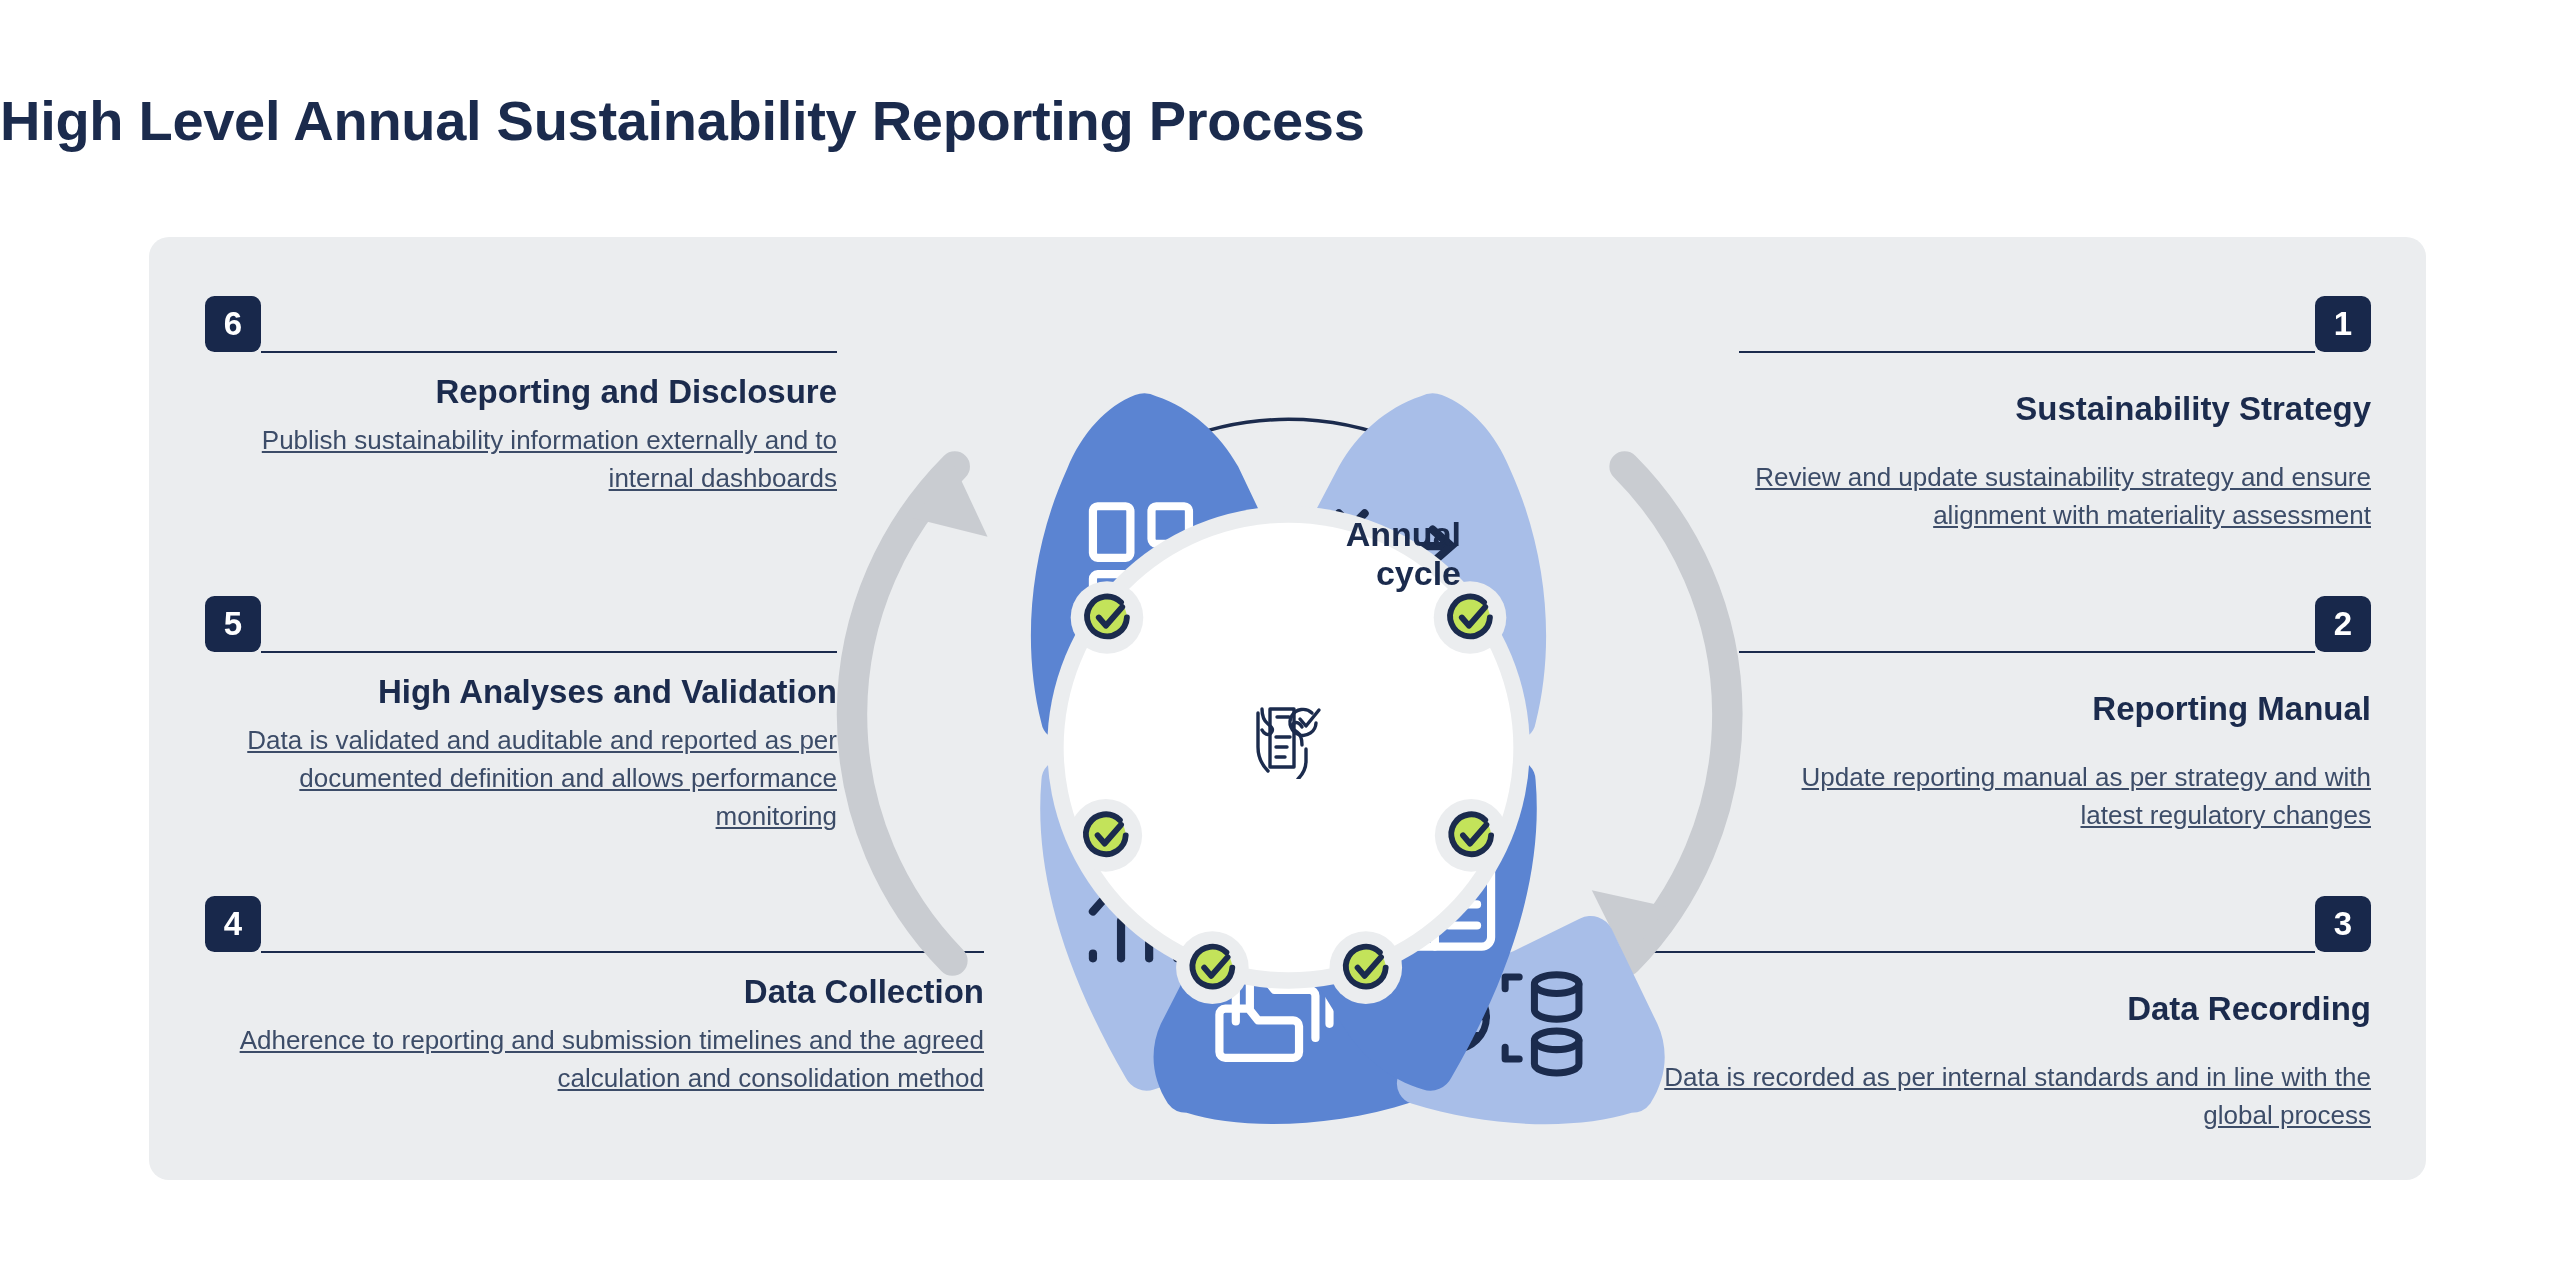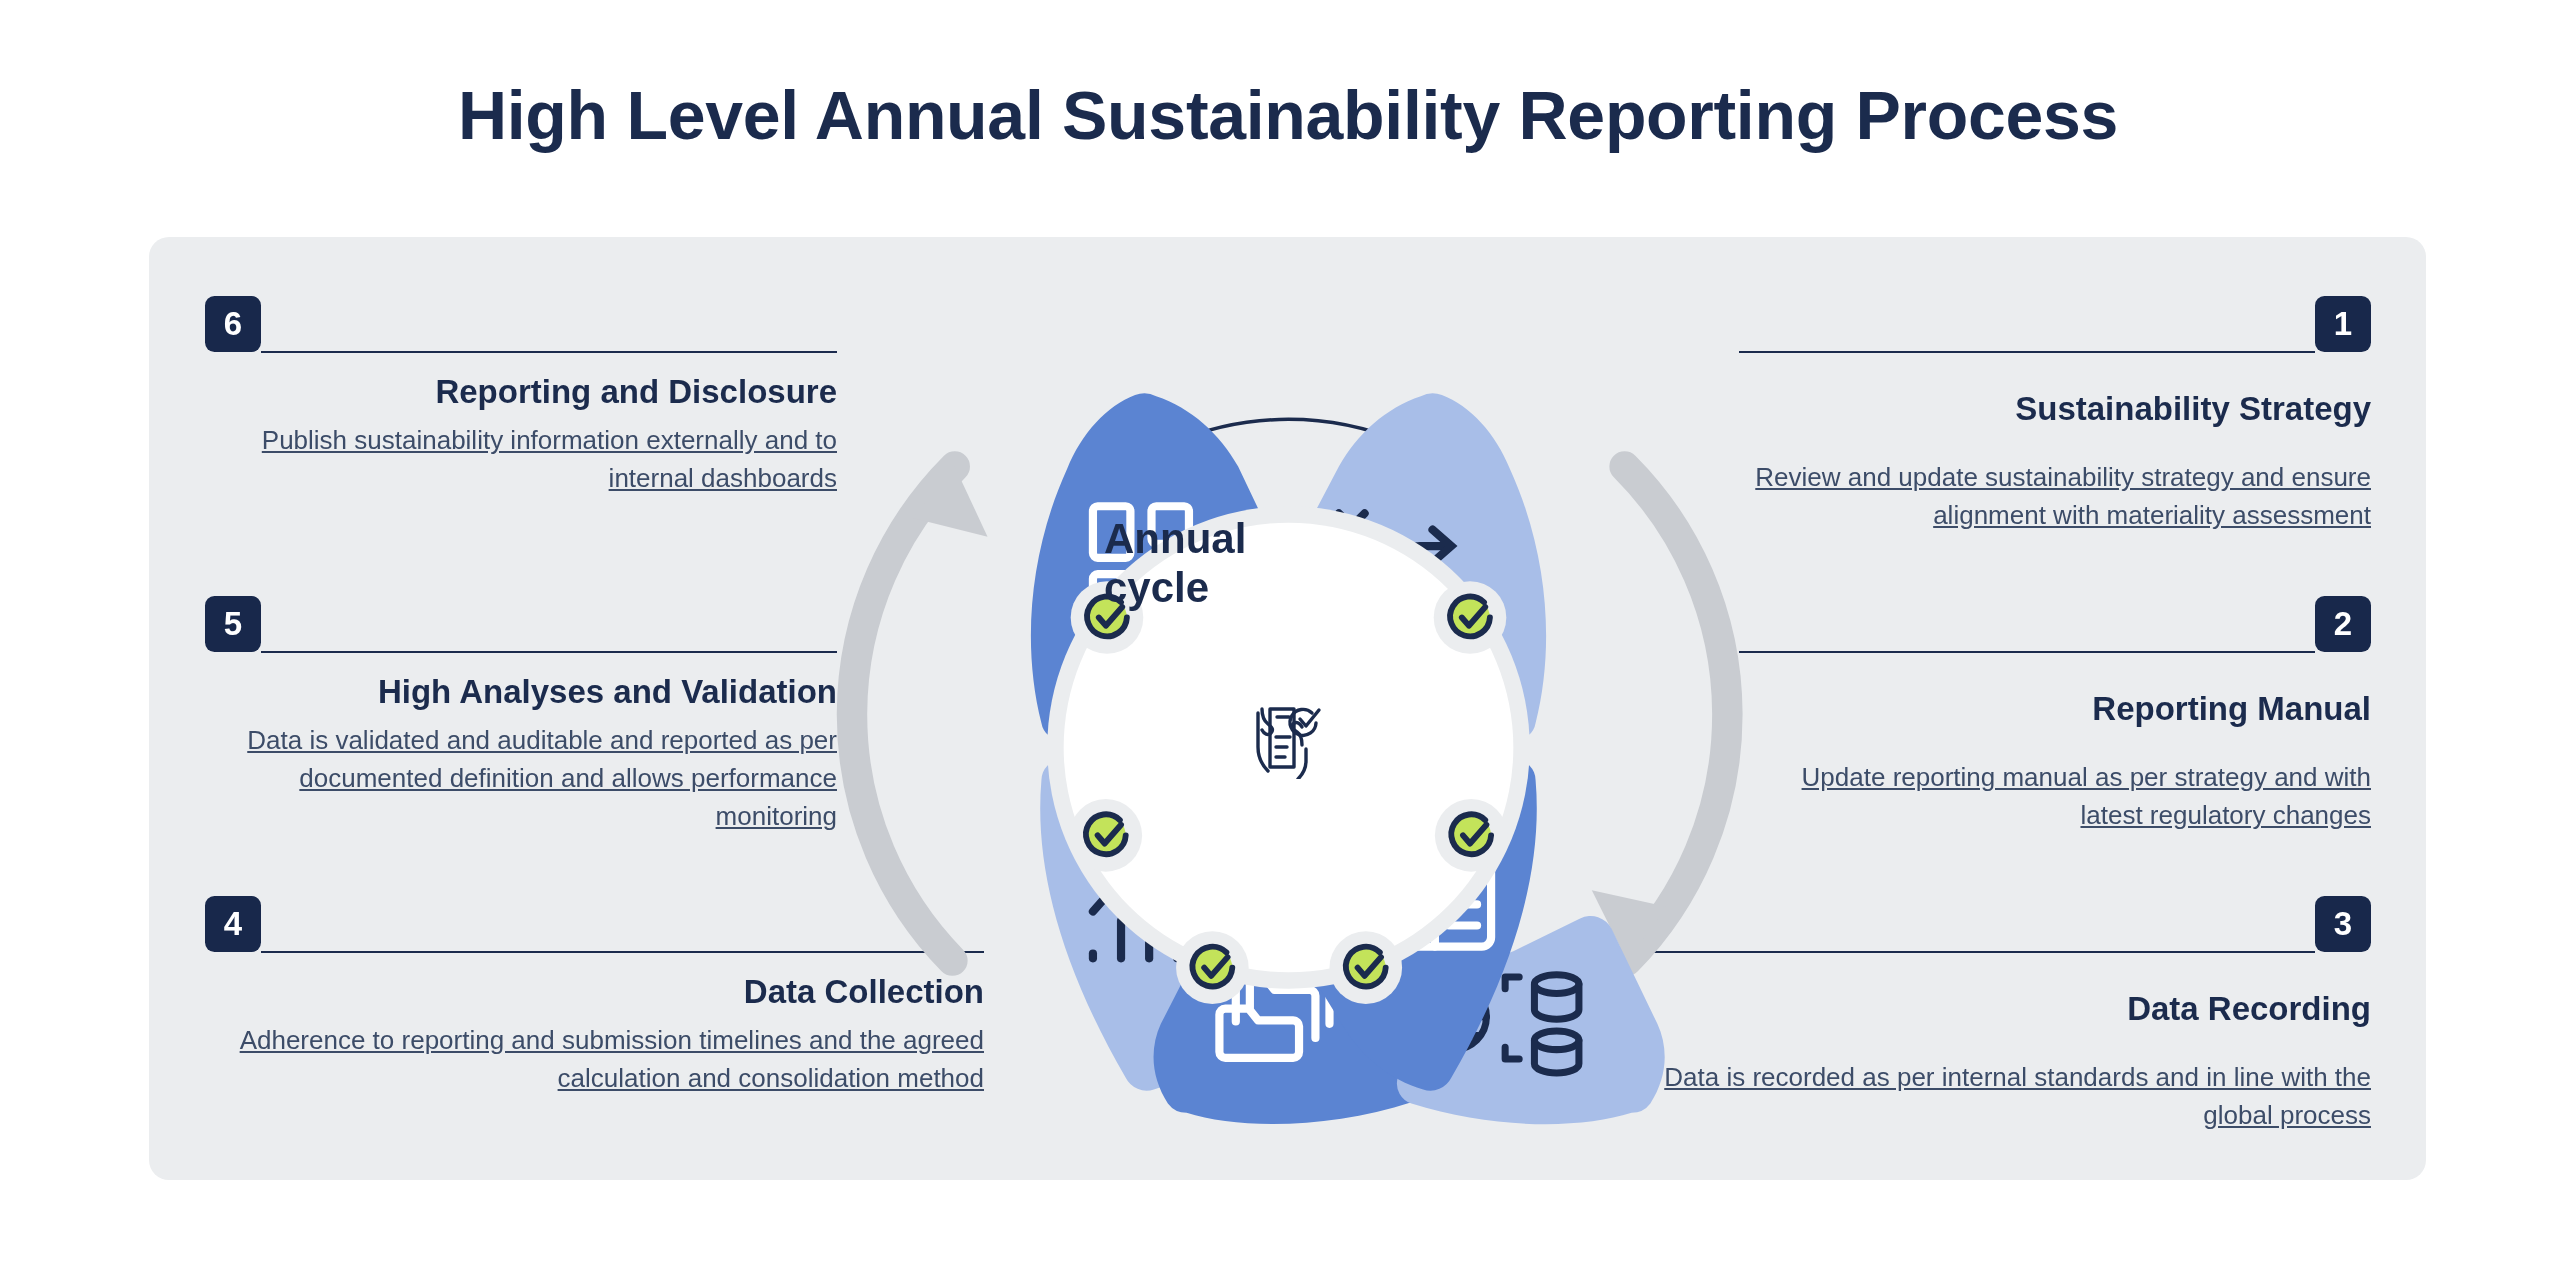--- a/index.html
+++ b/index.html
@@ -3,22 +3,22 @@
 <meta charset="utf-8">
 <style>
   * { margin:0; padding:0; box-sizing:border-box; }
   html,body { width:2576px; height:1286px; background:#ffffff;
     font-family:"Liberation Sans", sans-serif; }
 
   #page { position:relative; width:2576px; height:1286px; background:#ffffff; }
 
   
   .page-title{
-    position:absolute; top:76px; left:0; width:2576px; text-align:center;
-    font-size:68px; font-weight:700; color:#1b2b4d; letter-spacing:-0.3px;
+    position:absolute; top:88px; left:0; width:2576px; 
+    font-size:56px; font-weight:700; color:#1b2b4d; letter-spacing:-0.3px;
   }
 
   
   .panel{
     position:absolute; left:149px; top:237px; width:2277px; height:943px;
     background:#ebedef; border-radius:20px;
   }
 
   
   .step{ position:absolute; }
@@ -51,22 +51,22 @@
   
   #step1{ left:1739px; top:296px;  width:632px; }
   #step2{ left:1739px; top:596px; width:632px; }
   #step3{ left:1592px; top:896px; width:779px; }
 
   
   .wheel{ position:absolute; left:779px; top:258px; width:1019px; height:890px; }
   .wheel svg{ width:100%; height:100%; display:block; overflow:visible; }
 
   .center-text{
-    position:absolute; left:1104px; top:515px; width:357px; text-align:left;
-    font-size:42px; font-weight:600; color:#1b2b4d; line-height:1.16;
+    position:absolute; left:1104px; top:515px; width:357px; text-align:right;
+    font-size:34px; font-weight:600; color:#1b2b4d; line-height:1.16;
     pointer-events:none;
   }
   .center-icon{
     position:absolute; left:1232px; top:679px; width:100px; height:100px;
   }
 </style>
 </head>
 <body>
 
 <div id="page">

